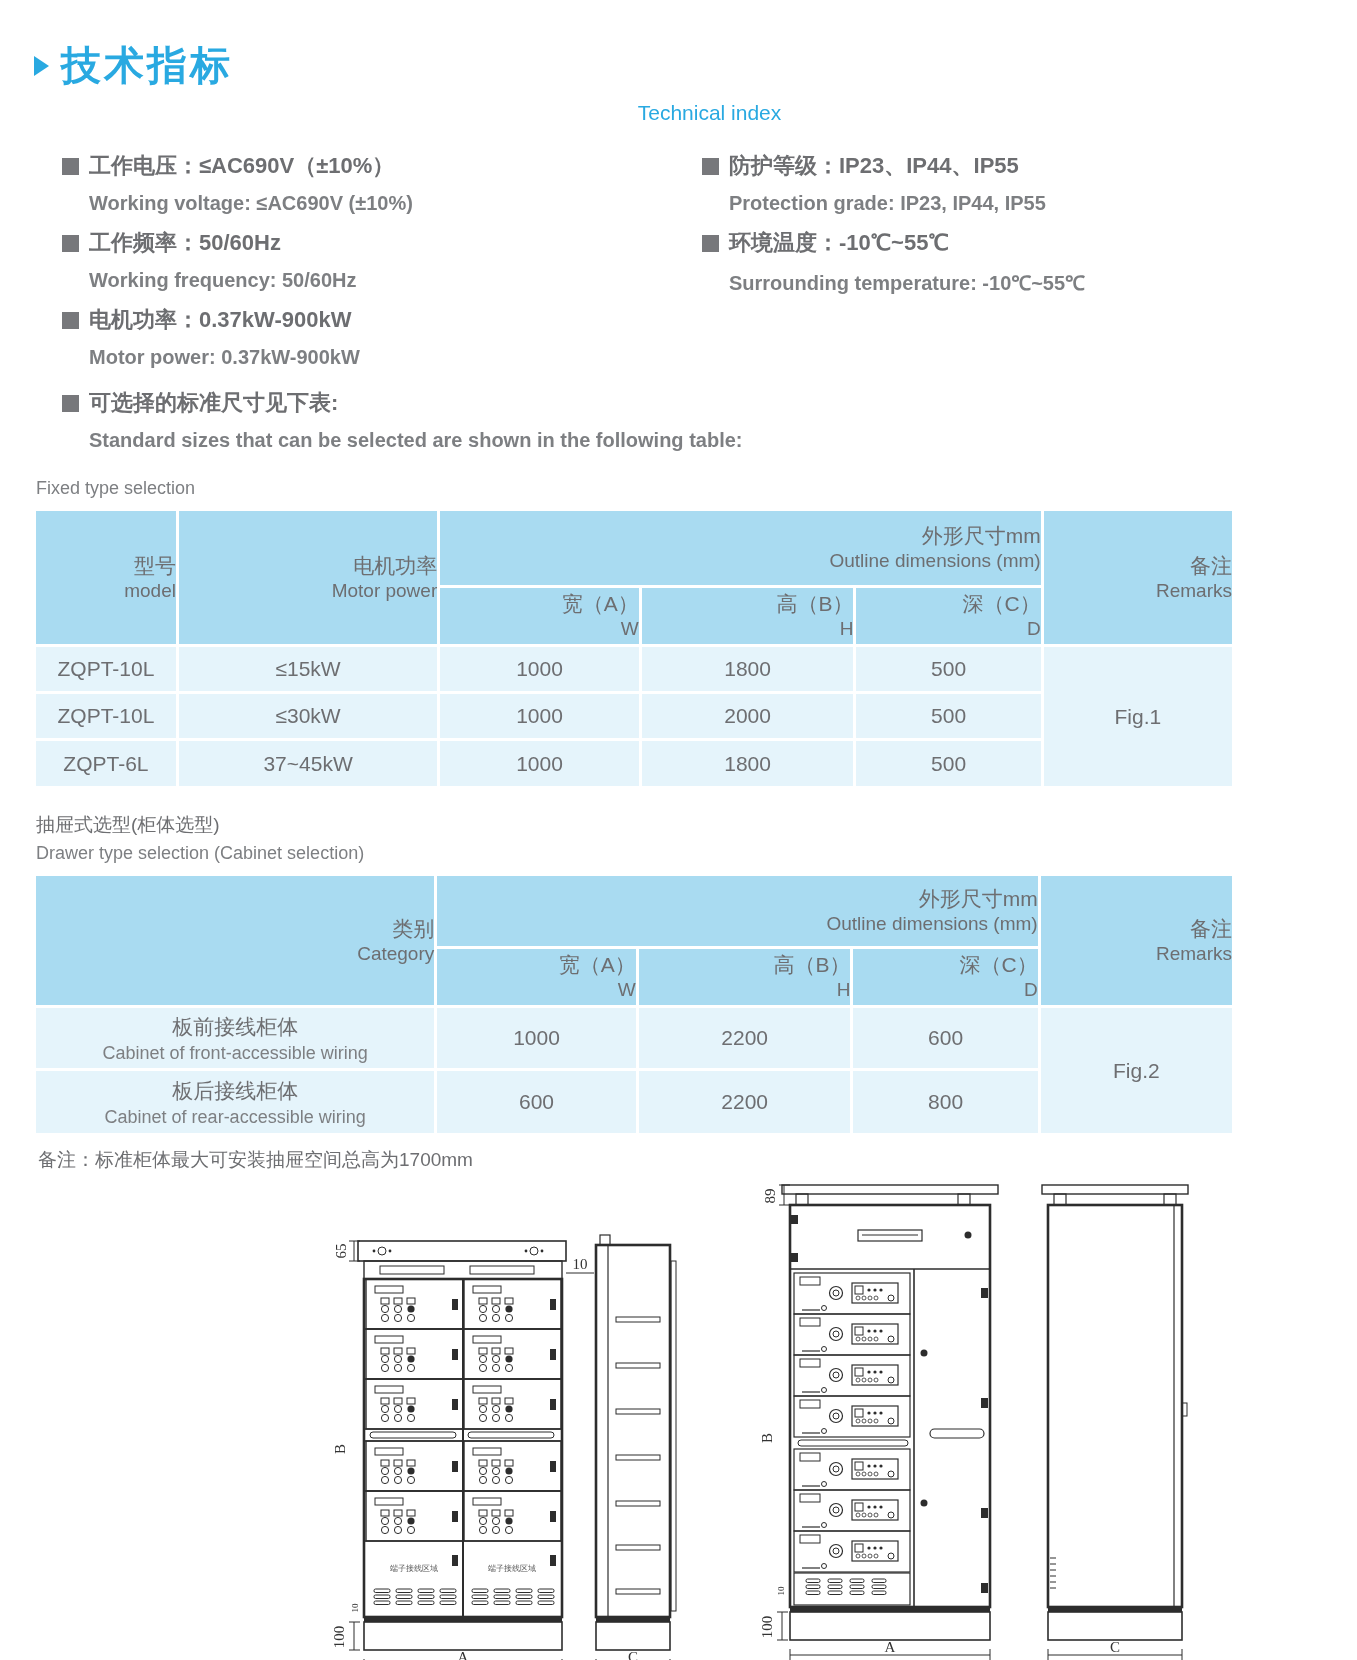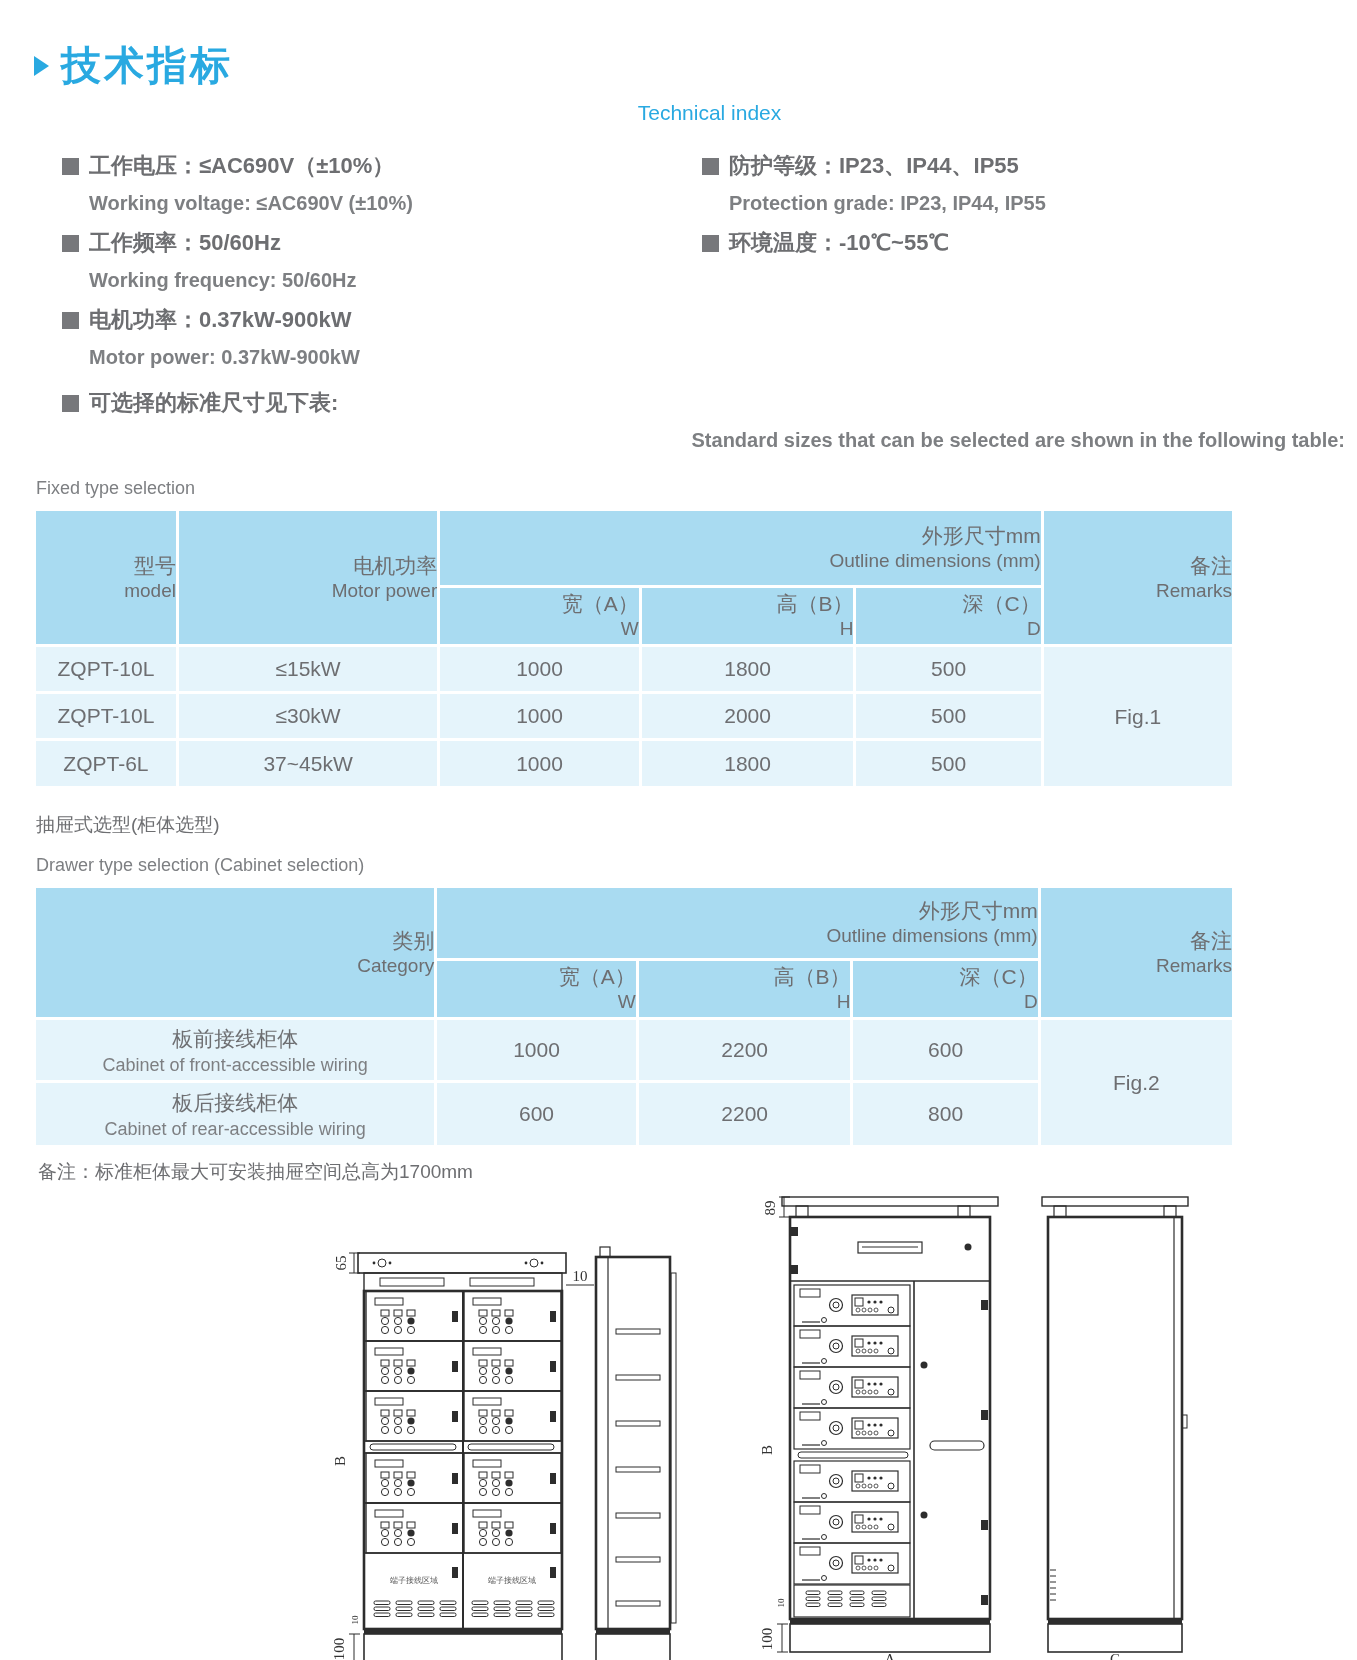--- a/index.html
+++ b/index.html
@@ -15,25 +15,25 @@
   .title-cn { font-size:40px; color:#29a9e1; letter-spacing:3px; font-weight:bold; }
   .title-en { font-size:21px; color:#29a9e1; margin:8px 0 0 28px;text-align:center; }
 
   .specs { display:flex; margin:26px 0 0 62px; }
   .specs-left { width:640px; flex:none; }
   .specs-right { flex:none; }
   .spec-pair { margin-bottom:5px;font-weight:bold; }
   .spec-cn { font-size:22px; color:#6d6e71; display:flex; align-items:center; }
   .bullet { width:17px; height:17px; background:#77787b; display:inline-block; margin-right:10px; flex:none; }
   .spec-en { font-size:20px; color:#7d7f82; margin:11px 0 13px 27px; }
-  .spec-std { margin:6px 12px 0 62px;text-align:right; }
+  .spec-std { margin:6px 0 0 62px; }
 
   .sec-heading { margin:26px 0 0 36px; }
   .sec-cn { font-size:19px; color:#6d6e71; }
-  .sec-en { font-size:18px; color:#7d7f82; margin-top:17px; }
+  .sec-en { font-size:18px; color:#7d7f82; margin-top:5px; }
 
   .tbl { display:grid; gap:3px; background:#ffffff; width:1196px; margin:12px 0 0 36px; }
   #tbl1 { grid-template-columns:11.7% 21.6% 16.6% 17.7% 15.4% auto;
           grid-template-rows:74px 56px 44px 44px 45px; }
   #tbl2 { grid-template-columns:33.3% 16.6% 17.7% 15.4% auto;
           grid-template-rows:70px 56px 60px 62px; }
   .hc { background:#a9dbf1; display:flex; flex-direction:column; align-items:flex-end; justify-content:center; }
   .bc { background:#e5f4fb; display:flex; flex-direction:column; align-items:center; justify-content:center; }
   .h-cn { font-size:21px; color:#6d6e71; line-height:1.3; }
   .h-en { font-size:19px; color:#6d6e71; line-height:1.3; }
@@ -92,20 +92,21 @@
           <span class="bullet"></span>
           <span>防护等级：IP23、IP44、IP55</span>
         </div>
       <div class="spec-en">Protection grade: IP23, IP44, IP55</div>
     </div>
     <div class="spec-pair">
       <div class="spec-cn">
           <span class="bullet"></span>
           <span>环境温度：-10℃~55℃</span>
         </div>
+      <div class="spec-en">Surrounding temperature: -10℃~55℃</div>
     </div>
   </div>
 </div>
 <div class="spec-pair spec-std">
   <div class="spec-cn">
       <span class="bullet"></span>
       <span>可选择的标准尺寸见下表:</span>
     </div>
   <div class="spec-en">Standard sizes that can be selected are shown in the following table:</div>
 </div>

